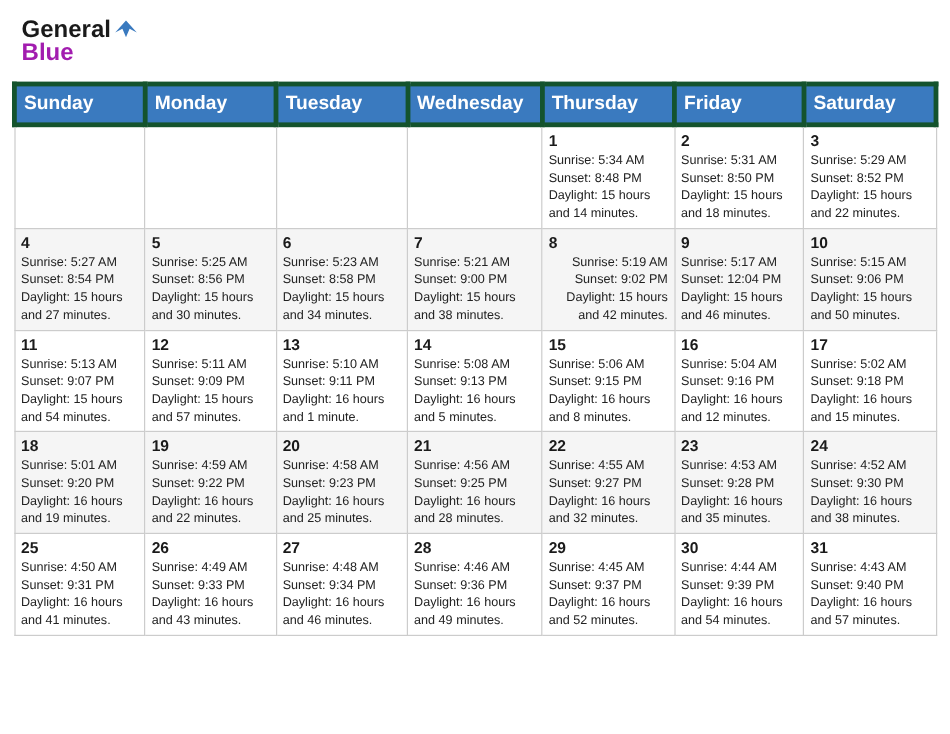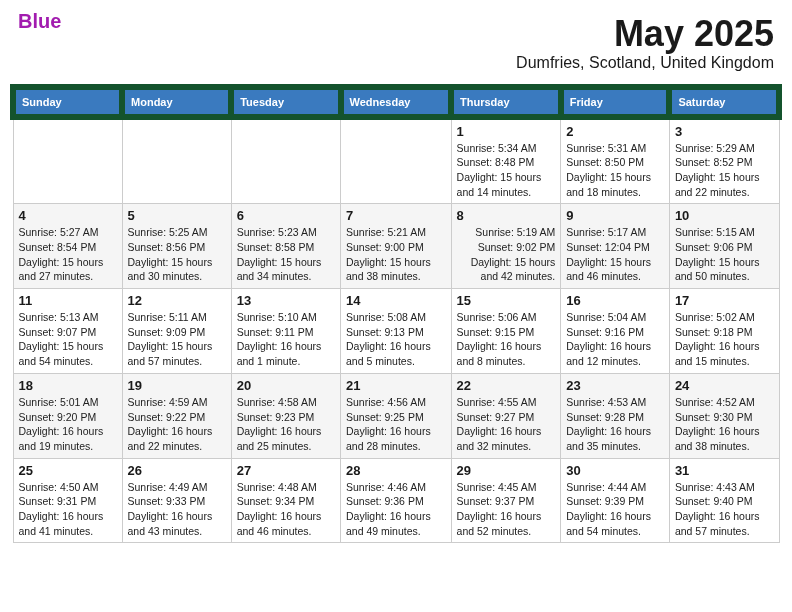--- a/index.html
+++ b/index.html
@@ -37,24 +37,24 @@
       font-weight: normal;
     }
     .calendar {
       width: 100%;
       border-collapse: collapse;
       border: 1px solid #ccc;
     }
     .calendar th {
       background-color: #3a7abf;
       color: #fff;
-      font-size: 11px;
+      font-size: 16px;
       font-weight: bold;
       padding: 6px 6px;
-      border: 6px solid #14532d;
+      border: 4px solid #14532d;
       text-align: left;
       margin-left: 20px;
     }
     .calendar td {
       border: 1px solid #ccc;
       vertical-align: top;
       padding: 4px 5px;
       width: 113px;
       min-height: 90px;
       background: #fff;
@@ -84,25 +84,27 @@
     }
     
     .row-even td { background: #f0f0f0; }
     .row-odd td { background: #ffffff; }
   </style>
 </head>
 <body>
 
 <div class="header">
   <div class="logo">
+    <div style="display:flex;align-items:center;">
+      <span style="font-size:20px;font-weight:bold;color:#1a1a1a;">General</span>
+      <svg width="22" height="22" viewBox="0 0 22 22" style="margin-left:2px;margin-top:-4px;">
+        <polygon points="11,4 20,14 14,11 11,18 8,11 2,14" fill="#3a7abf"></polygon>
+      </svg>
+    </div>
     <span style="font-size:20px;font-weight:bold;color:#a21caf;margin-top:-4px;">Blue</span>
-  </div>
-  <div class="title-block">
-    <div class="month-title">May 2025</div>
-    <div class="location-title">Dumfries, Scotland, United Kingdom</div>
   </div>
 </div>
 
 <table class="calendar">
   <thead>
     <tr>
     <th>Sunday</th>
         <th>Monday</th>
         <th>Tuesday</th>
         <th>Wednesday</th>

